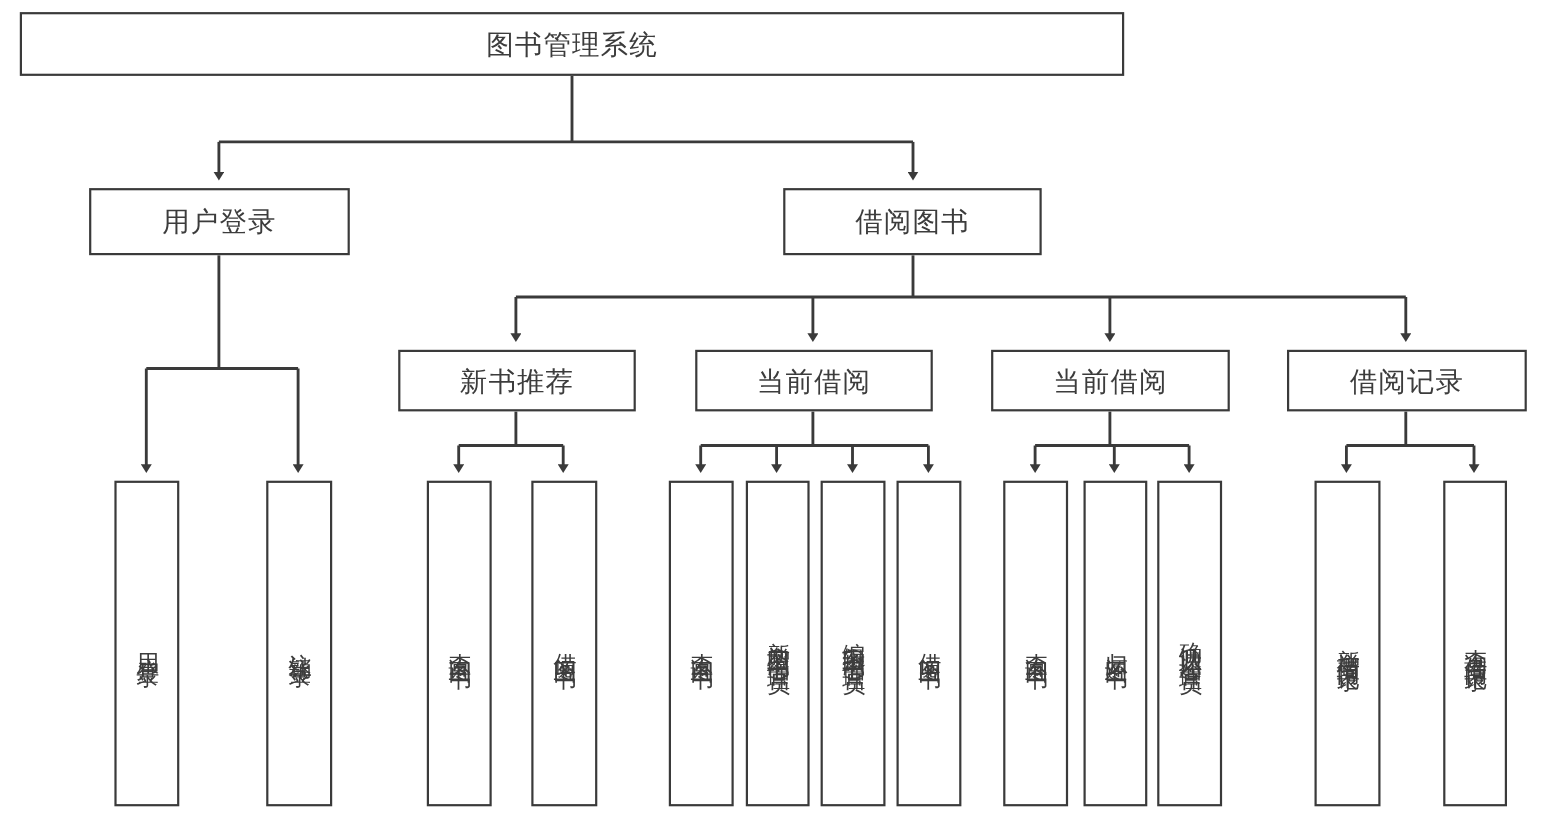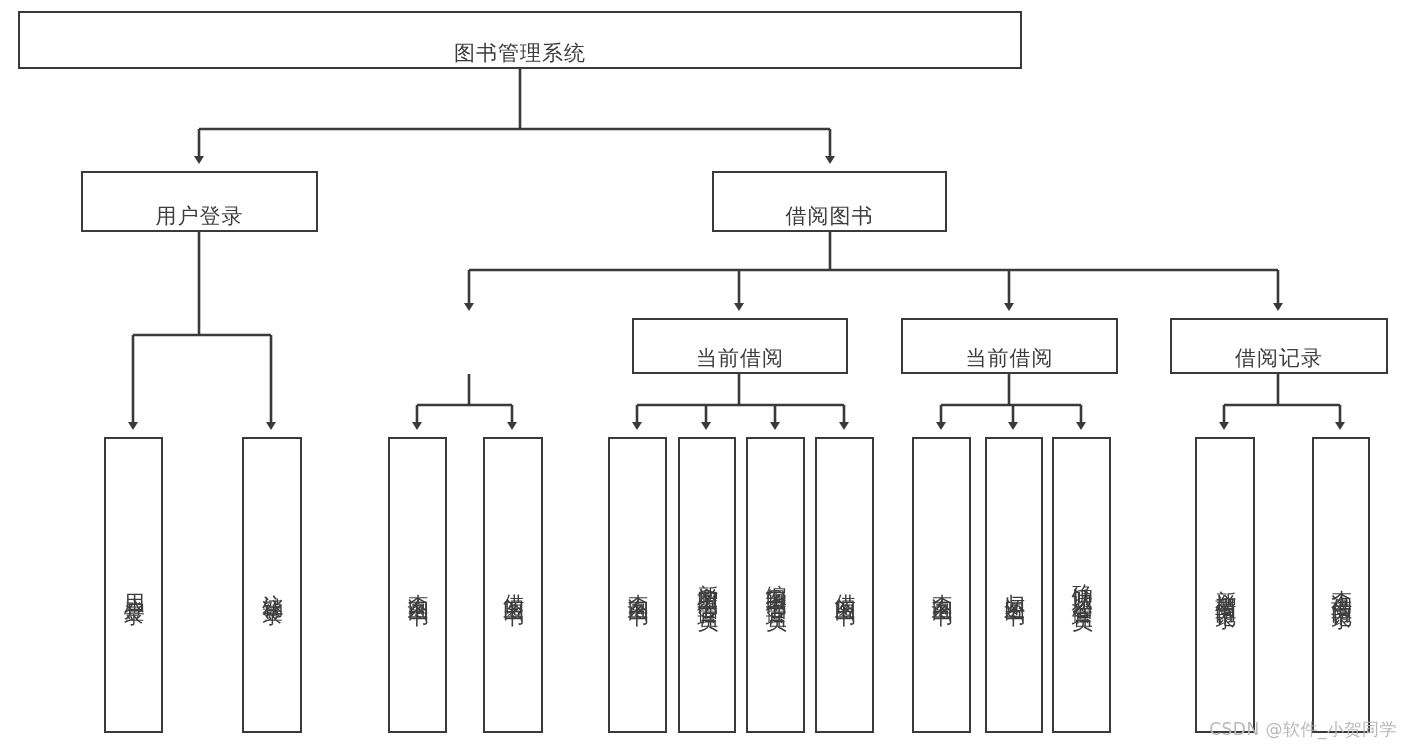--- a/index.html
+++ b/index.html
@@ -23,24 +23,23 @@
     position: absolute;
     box-sizing: border-box;
     background: #ffffff;
     border: 2.5px solid #3a3a3a;
     display: flex;
     align-items: center;
     justify-content: center;
     color: #3c3c3c;
   }
   .node.h {
-    font-size: 21px;
+    font-size: 25px;
     letter-spacing: 1px;
     white-space: nowrap;
-    align-items: flex-end;
   }
   .node.v {
     align-items: center;
     justify-content: center;
   }
   .vtext {
     writing-mode: vertical-rl;
     text-orientation: upright;
     font-size: 21px;
     line-height: 1.12;
@@ -128,20 +127,23 @@
     <span>图书管理系统</span>
   </div>
 
   <div class="node h" style="left:81px; top:171px; width:237px; height:61px;">
     <span>用户登录</span>
   </div>
   <div class="node h" style="left:712px; top:171px; width:235px; height:61px;">
     <span>借阅图书</span>
   </div>
 
+  <div class="node h" style="left:362px; top:318px; width:216px; height:56px;">
+    <span>新书推荐</span>
+  </div>
   <div class="node h" style="left:632px; top:318px; width:216px; height:56px;">
     <span>当前借阅</span>
   </div>
   <div class="node h" style="left:901px; top:318px; width:217px; height:56px;">
     <span>当前借阅</span>
   </div>
   <div class="node h" style="left:1170px; top:318px; width:218px; height:56px;">
     <span>借阅记录</span>
   </div>
 
@@ -182,15 +184,14 @@
     <span class="vtext">确认归还（管理员）</span>
   </div>
 
   <div class="node v" style="left:1195px; top:437px; width:60px; height:296px;">
     <span class="vtext">新增借阅记录</span>
   </div>
   <div class="node v" style="left:1312px; top:437px; width:58px; height:296px;">
     <span class="vtext">查询借阅记录</span>
   </div>
 
-  <div class="watermark">CSDN @软件_小贺同学</div>
 
 </div>
 
 </body></html>

